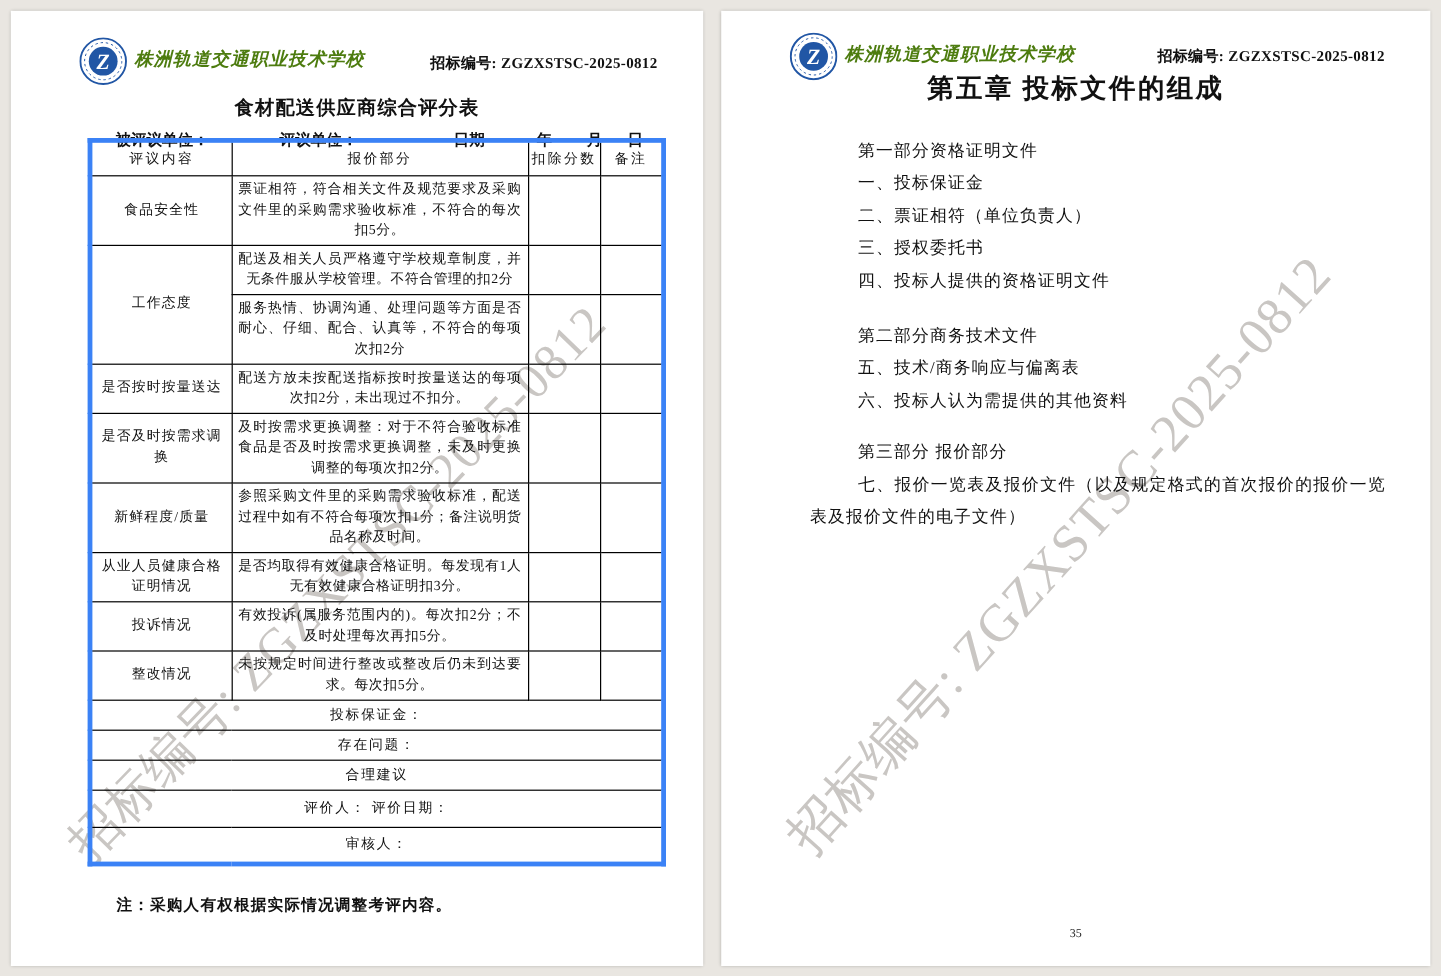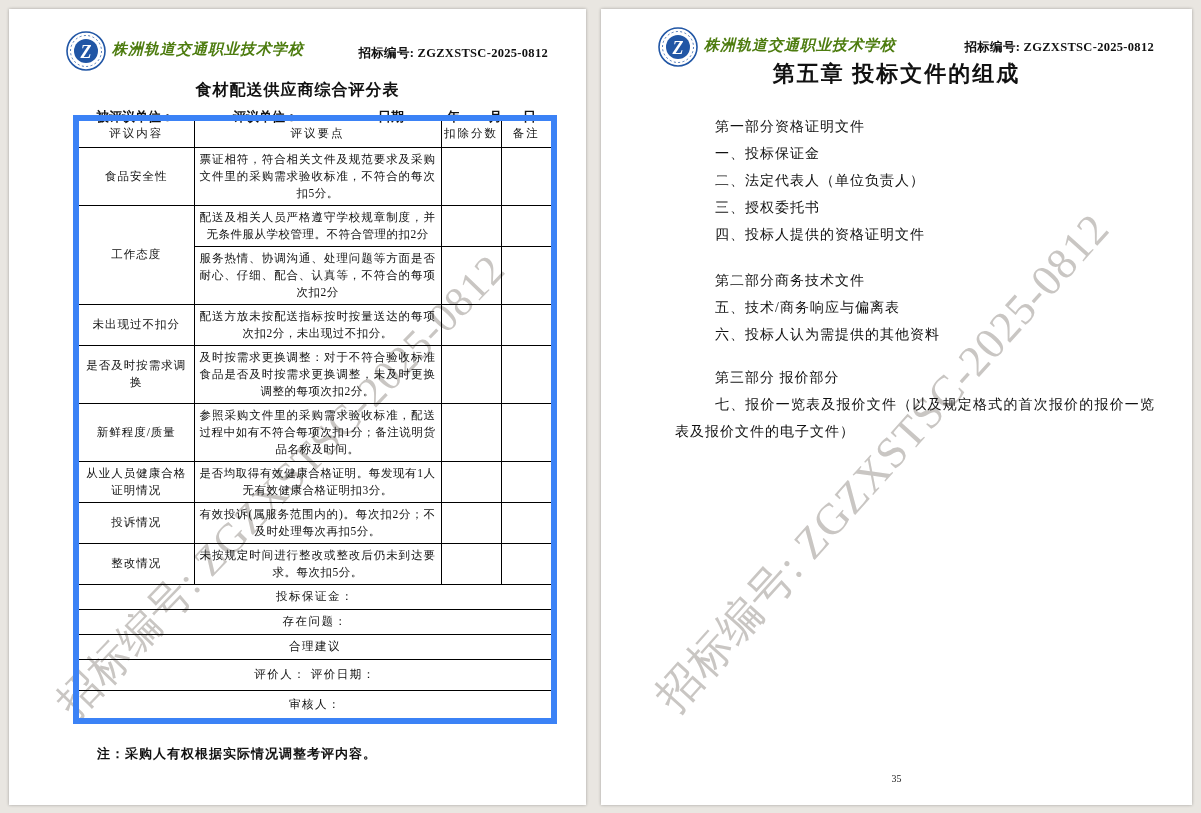--- a/index.html
+++ b/index.html
@@ -54,21 +54,21 @@
   .subheader span { position:absolute; white-space:nowrap; }
   .sh1 { left:87px; }  .sh2 { left:224px; } .sh3 { left:369px; }
   .sh4 { left:438px; } .sh5 { left:480px; } .sh6 { left:514px; }
 
   table.score {
     position:absolute; left:64px; top:106px; width:478px;
     border-collapse:collapse; table-layout:fixed;
     font-size:11.5px;
   }
   table.score td, table.score th { border:1px solid #000; vertical-align:middle; }
-  table.score { border:6px solid #3b82f6; }
+  table.score { border:4px solid #3b82f6; }
   table.score col.c1 { width:118px; }
   table.score col.c2 { width:247px; }
   table.score col.c3 { width:60px; }
   table.score col.c4 { width:53px; }
   table.score th { height:29px; font-weight:normal; letter-spacing:2px; text-align:center; }
   td.lab { text-align:center; letter-spacing:1px; line-height:17px; padding:2px 4px; }
   td.pt  { text-align:justify; text-align-last:center; letter-spacing:0.5px; line-height:17px; padding:3px 5px; }
   tr.sum td { height:25px; text-align:center; letter-spacing:1.5px; }
   tr.sum-tall td { height:31px; }
 
@@ -134,21 +134,21 @@
       <table class="score">
         <colgroup>
             <col class="c1">
             <col class="c2">
             <col class="c3">
             <col class="c4">
           </colgroup>
         <tbody>
             <tr>
           <th>评议内容</th>
-          <th>评议要点</th>
+          <th>报价部分</th>
           <th>扣除分数</th>
           <th>备注</th>
         </tr>
         <tr>
           <td class="lab">食品安全性</td>
           <td class="pt">票证相符，符合相关文件及规范要求及采购文件里的采购需求验收标准，不符合的每次扣5分。</td>
           <td></td>
           <td></td>
         </tr>
         <tr>
@@ -156,21 +156,21 @@
           <td class="pt">配送及相关人员严格遵守学校规章制度，并无条件服从学校管理。不符合管理的扣2分</td>
           <td></td>
           <td></td>
         </tr>
         <tr>
           <td class="pt">服务热情、协调沟通、处理问题等方面是否耐心、仔细、配合、认真等，不符合的每项次扣2分</td>
           <td></td>
           <td></td>
         </tr>
         <tr>
-          <td class="lab">未出现过不扣分</td>
+          <td class="lab">是否按时按量送达</td>
           <td class="pt">配送方放未按配送指标按时按量送达的每项次扣2分，未出现过不扣分。</td>
           <td></td>
           <td></td>
         </tr>
         <tr>
           <td class="lab">是否及时按需求调换</td>
           <td class="pt">及时按需求更换调整：对于不符合验收标准食品是否及时按需求更换调整，未及时更换调整的每项次扣2分。</td>
           <td></td>
           <td></td>
         </tr>
@@ -233,21 +233,21 @@
         </svg>
       </div>
       <div class="school-name">株洲轨道交通职业技术学校</div>
       <div class="tender-no">招标编号: ZGZXSTSC-2025-0812</div>
 
       <div class="doc-title-right">第五章 投标文件的组成</div>
 
       <div class="doc-body">
         <p>第一部分资格证明文件</p>
         <p>一、投标保证金</p>
-        <p>二、法定代表人（单位负责人）</p>
+        <p>二、票证相符（单位负责人）</p>
         <p>三、授权委托书</p>
         <p>四、投标人提供的资格证明文件</p>
         <p class="gap-a">第二部分商务技术文件</p>
         <p>五、技术/商务响应与偏离表</p>
         <p>六、投标人认为需提供的其他资料</p>
         <p class="gap-b">第三部分 报价部分</p>
         <p>七、报价一览表及报价文件（以及规定格式的首次报价的报价一览表及报价文件的电子文件）</p>
       </div>
 
       <div class="pagenum">35</div>

